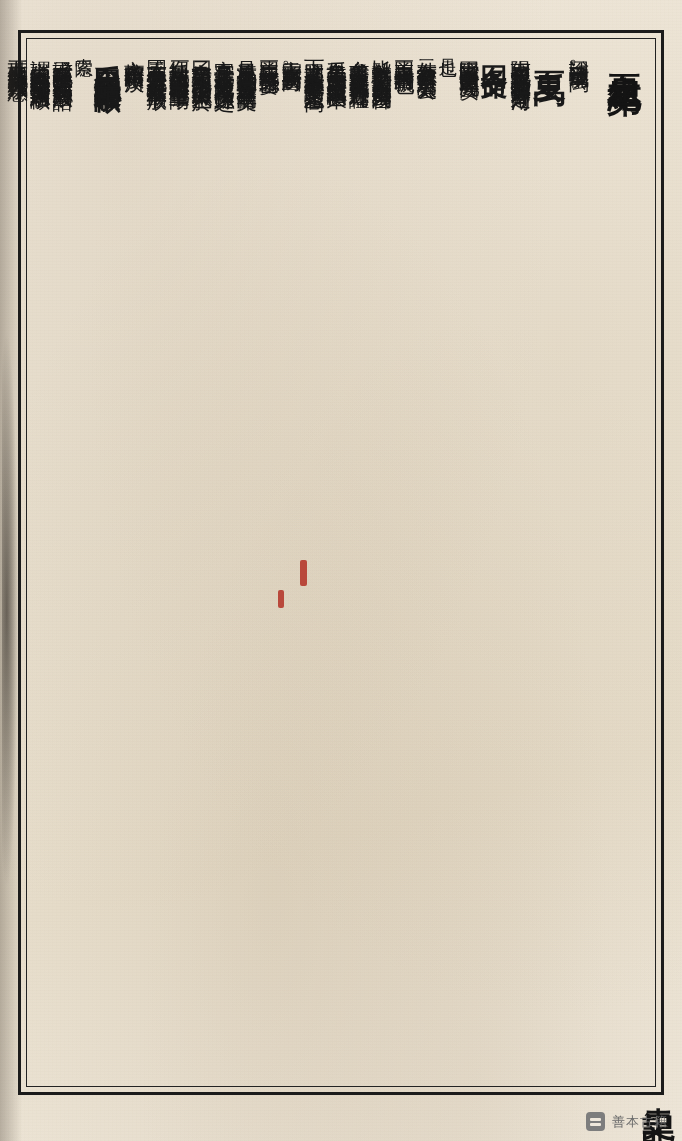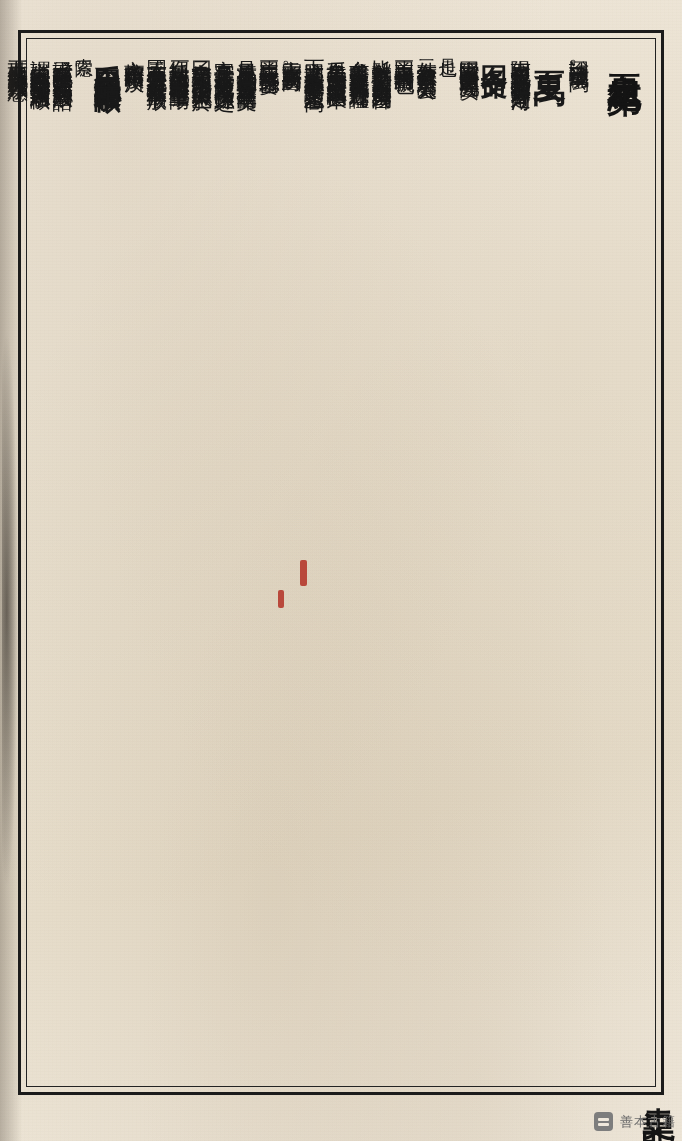--- a/index.html
+++ b/index.html
@@ -166,21 +166,21 @@
     position: absolute;
     background: #b33025;
     opacity: .85;
     border-radius: 2px;
     pointer-events: none;
   }
 
   
   #watermark {
     position: absolute;
-    right: 6px;
+    right: 14px;
     bottom: 10px;
     display: flex;
     align-items: center;
     gap: 7px;
     color: #6c6c6c;
     font-family: "Liberation Sans", sans-serif;
     font-size: 13px;
     letter-spacing: 1px;
   }
   #wm-logo {

